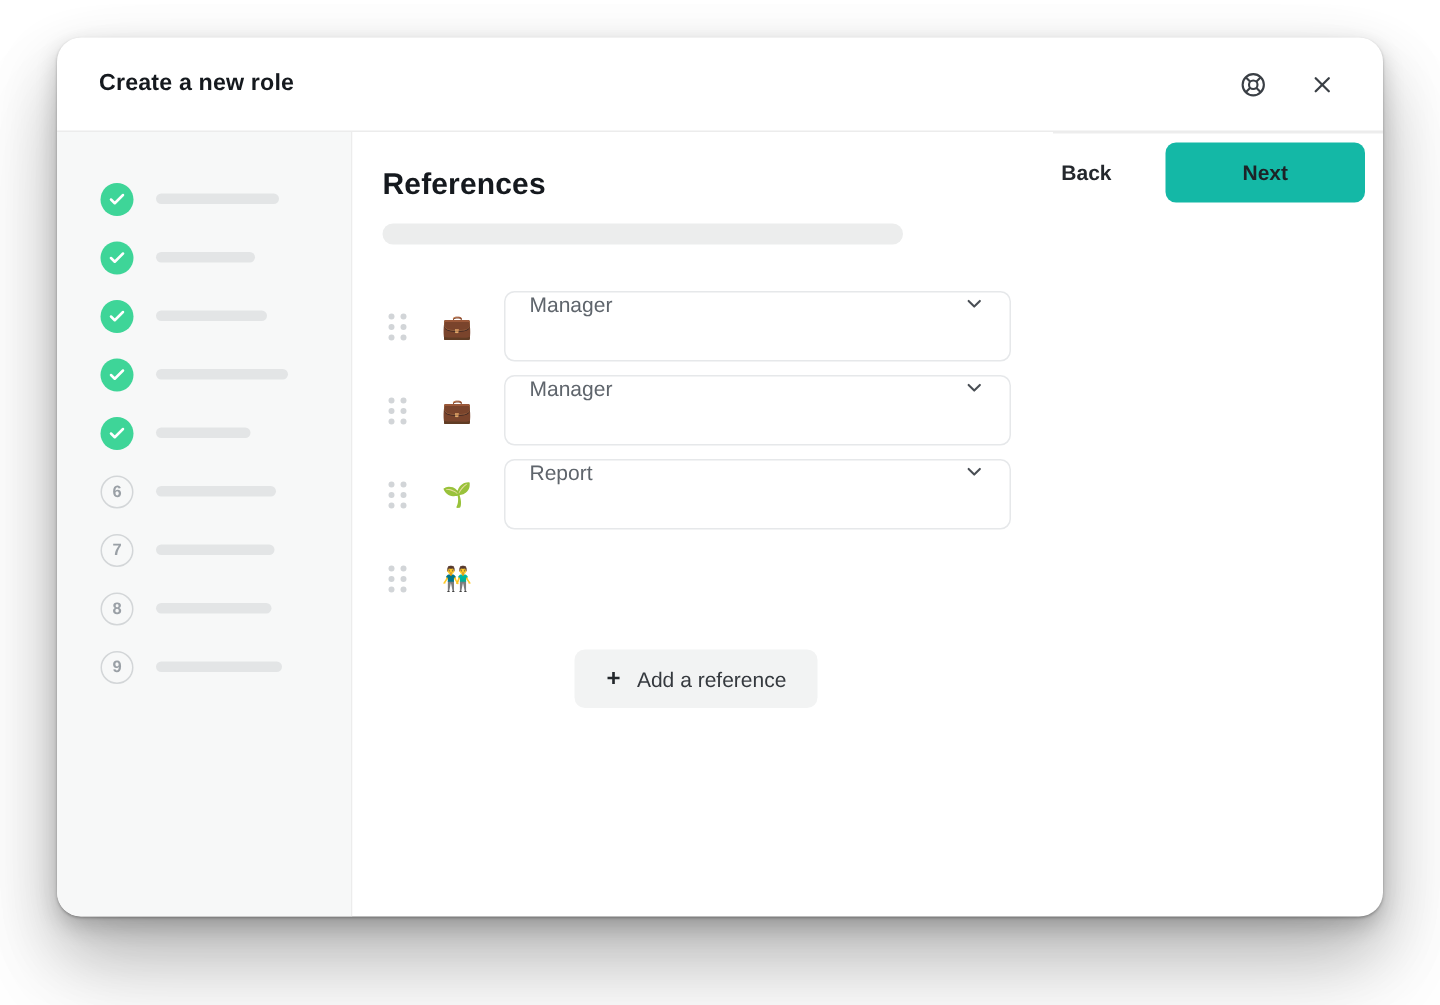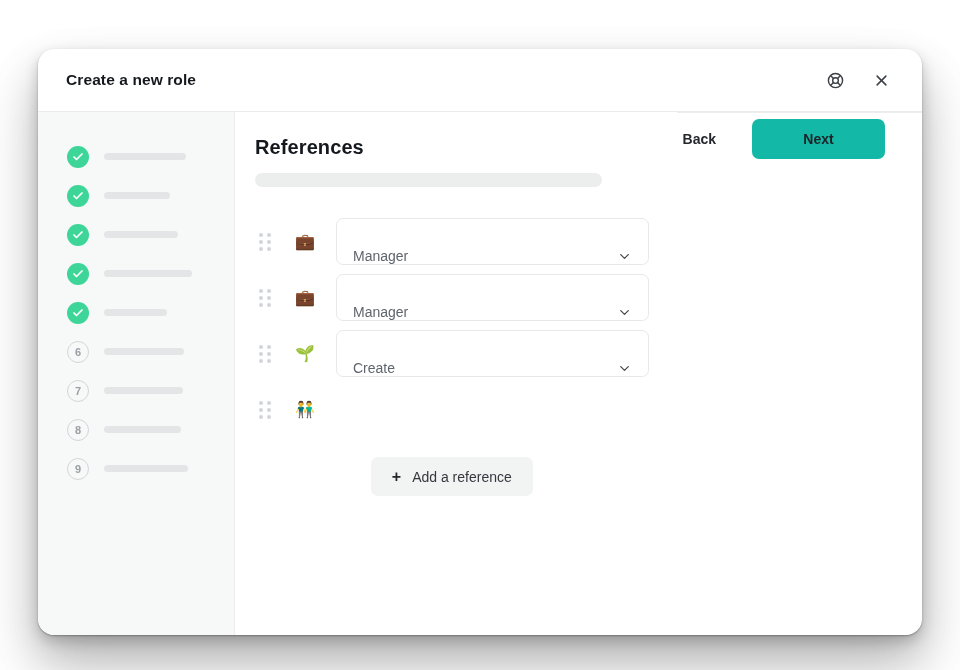--- a/index.html
+++ b/index.html
@@ -16,21 +16,21 @@
     position: relative;
     width: 960px;
     height: 670px;
     background: #ffffff;
   }
 
   
   .modal {
     position: absolute;
     left: 38px;
-    top: 49px;
+    top: 25px;
     width: 884px;
     height: 586px;
     background: #ffffff;
     border-radius: 16px;
     box-shadow:
       0 1px 2px rgba(0,0,0,0.28),
       0 6px 14px rgba(0,0,0,0.18),
       0 22px 44px rgba(0,0,0,0.22),
       0 40px 70px rgba(0,0,0,0.12);
     overflow: hidden;
@@ -182,21 +182,21 @@
   }
   .select {
     position: relative;
     flex: 1 1 auto;
     margin-left: 18px;
     height: 47px;
     border: 1px solid #e6e8ea;
     border-radius: 7px;
     background: #ffffff;
     display: flex;
-    align-items: flex-end;
+    align-items: flex-start;
     padding: 0 16px;
     cursor: pointer;
   }
   .select-value {
     font-size: 14px;
     color: #5f656c;
   }
   .chev {
     margin-left: auto;
     color: #4a4f55;
@@ -232,21 +232,21 @@
 
   
   .footer {
     flex: 0 0 auto;
     height: 86px;
     border-top: 1px solid #ededed;
     display: flex;
     align-items: center;
     justify-content: flex-end;
     gap: 30px;
-    padding: 0 37px 34px 0;
+    padding: 0 12px 34px 0;
   }
   .btn-back {
     background: none;
     border: none;
     font-family: "Liberation Sans", sans-serif;
     font-size: 14px;
     font-weight: bold;
     color: #24282d;
     cursor: pointer;
     padding: 10px 6px;
@@ -407,21 +407,21 @@
               <div class="drag-handle">
                   <i></i>
                   <i></i>
                   <i></i>
                   <i></i>
                   <i></i>
                   <i></i>
                 </div>
               <div class="row-emoji">🌱</div>
               <div class="select">
-                <span class="select-value">Create</span>
+                <span class="select-value">Report</span>
                 <span class="chev">
                   <svg width="15" height="15" viewBox="0 0 24 24" fill="none" stroke="currentColor" stroke-width="2.2" stroke-linecap="round" stroke-linejoin="round">
                       <polyline points="6 9 12 15 18 9"></polyline>
                     </svg>
                 </span>
               </div>
             </div>
 
             <div class="ref-row">
               <div class="drag-handle">

